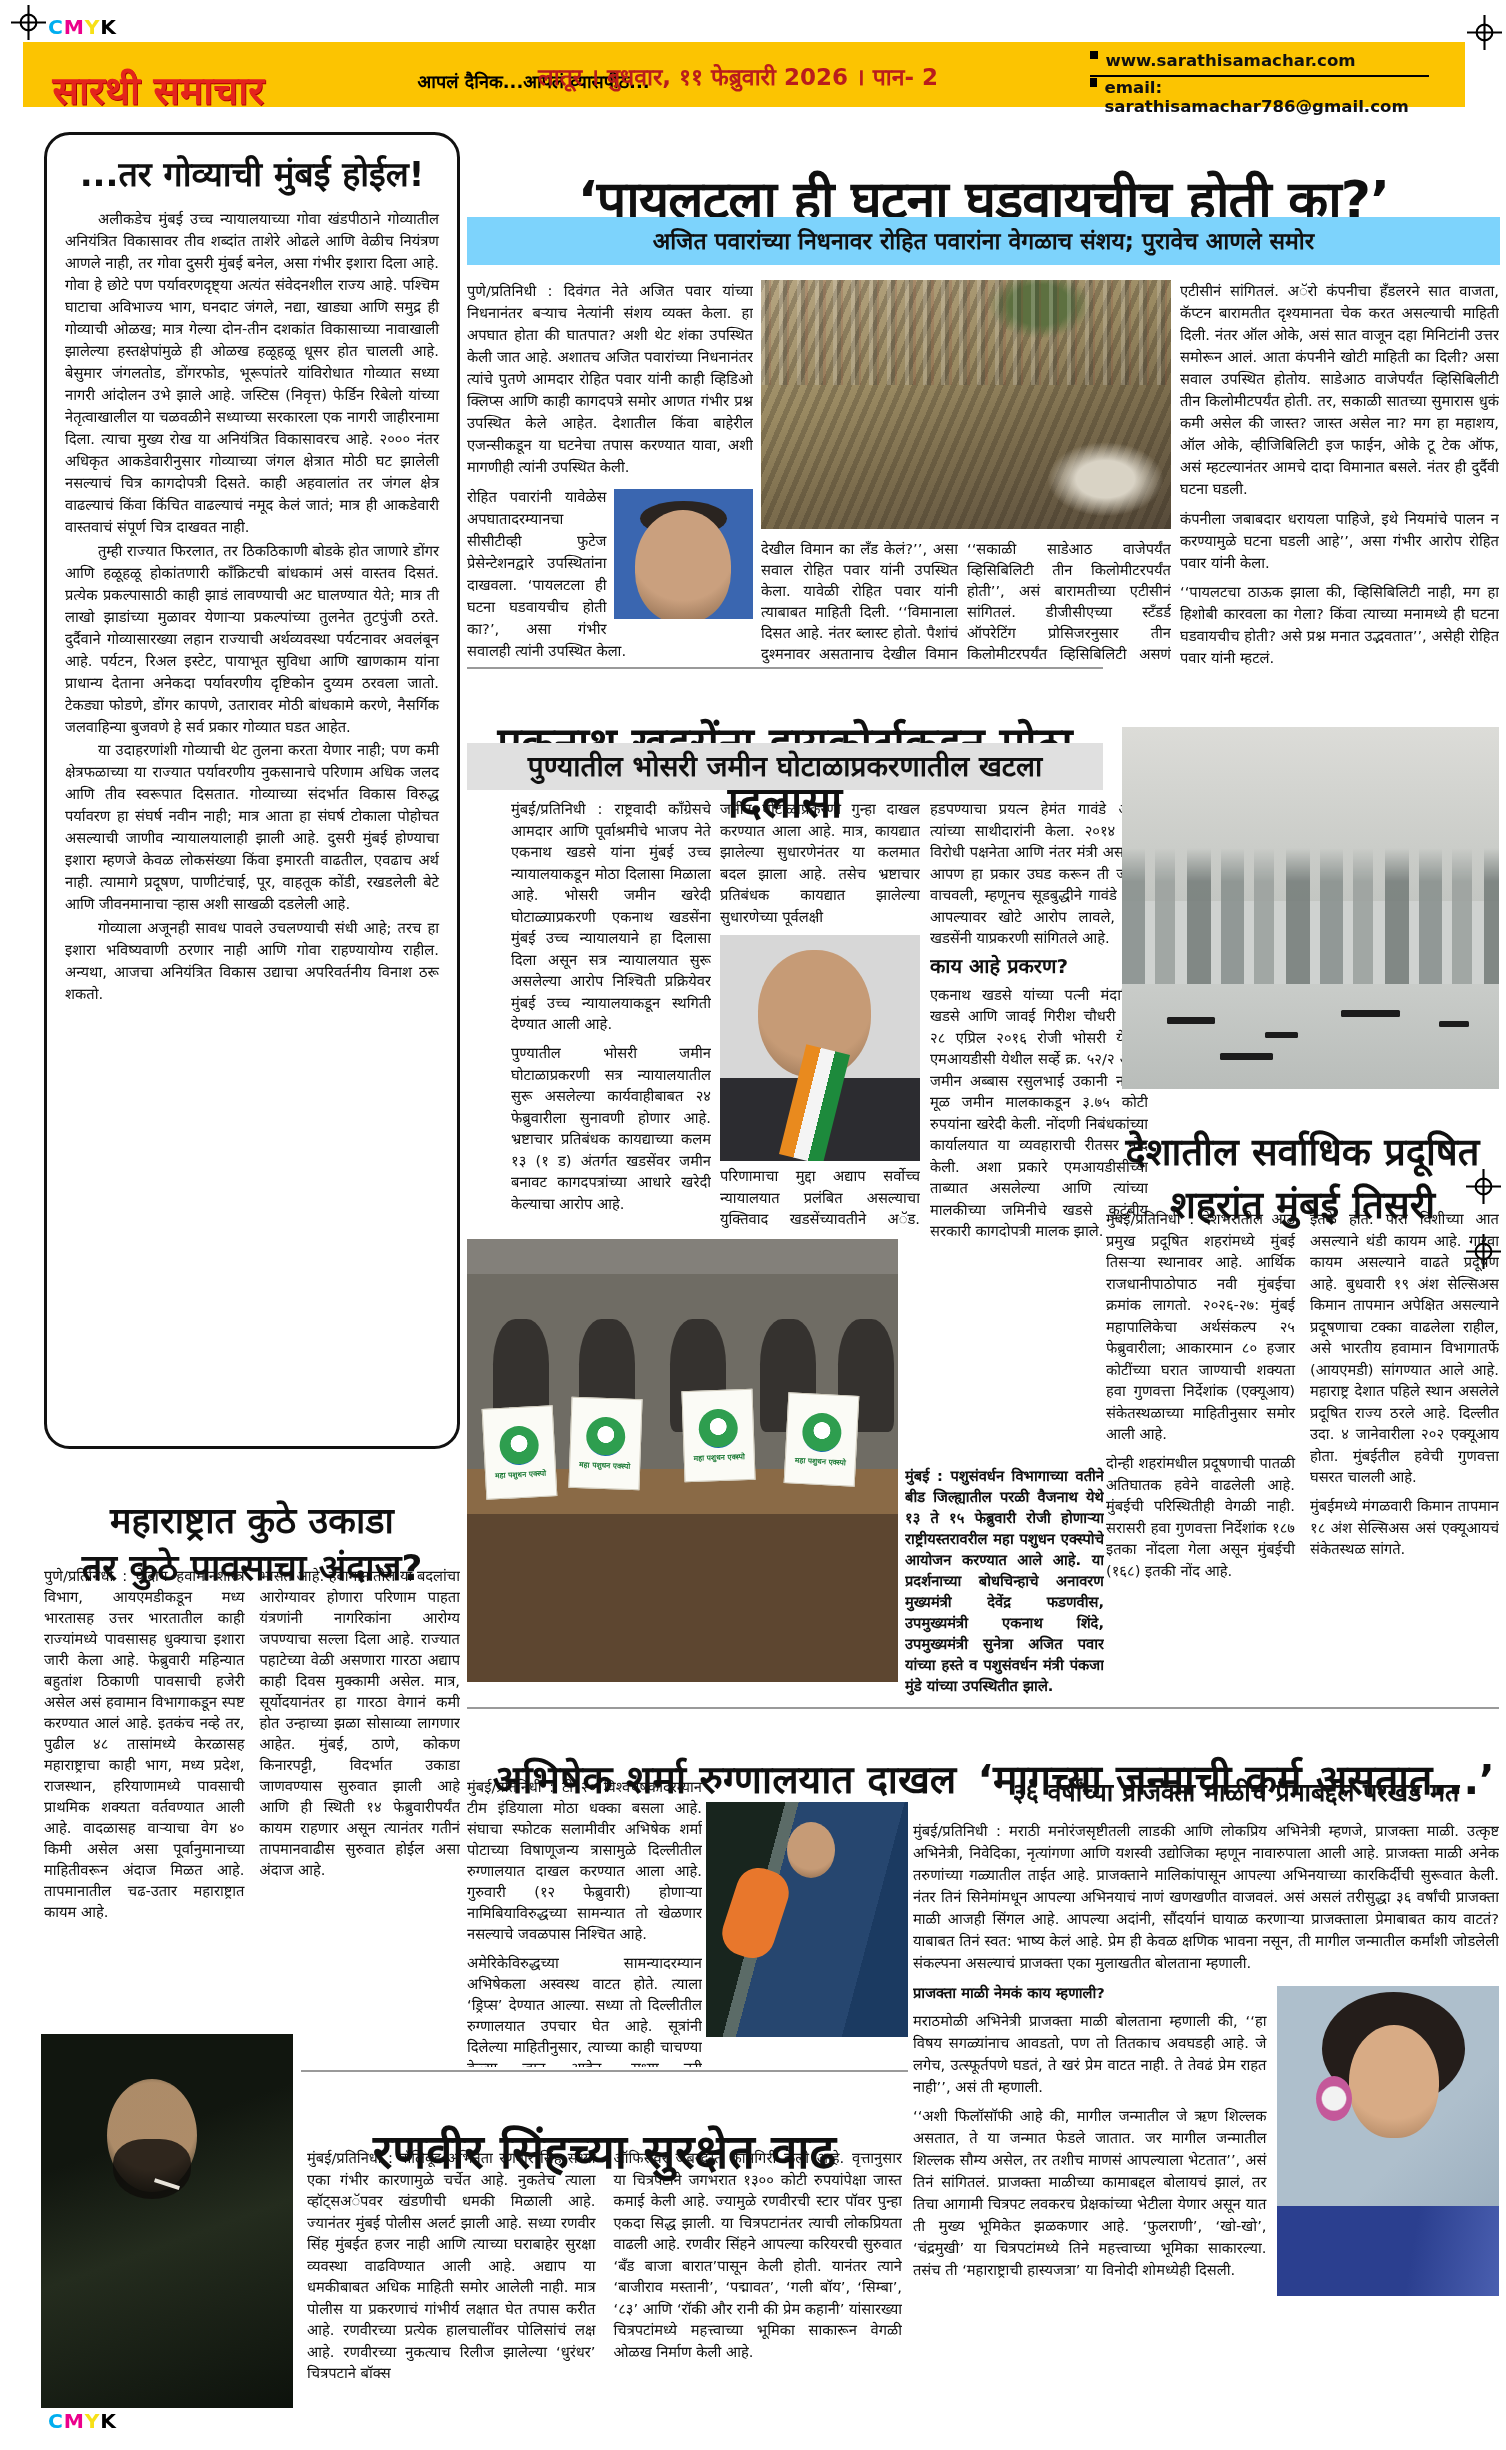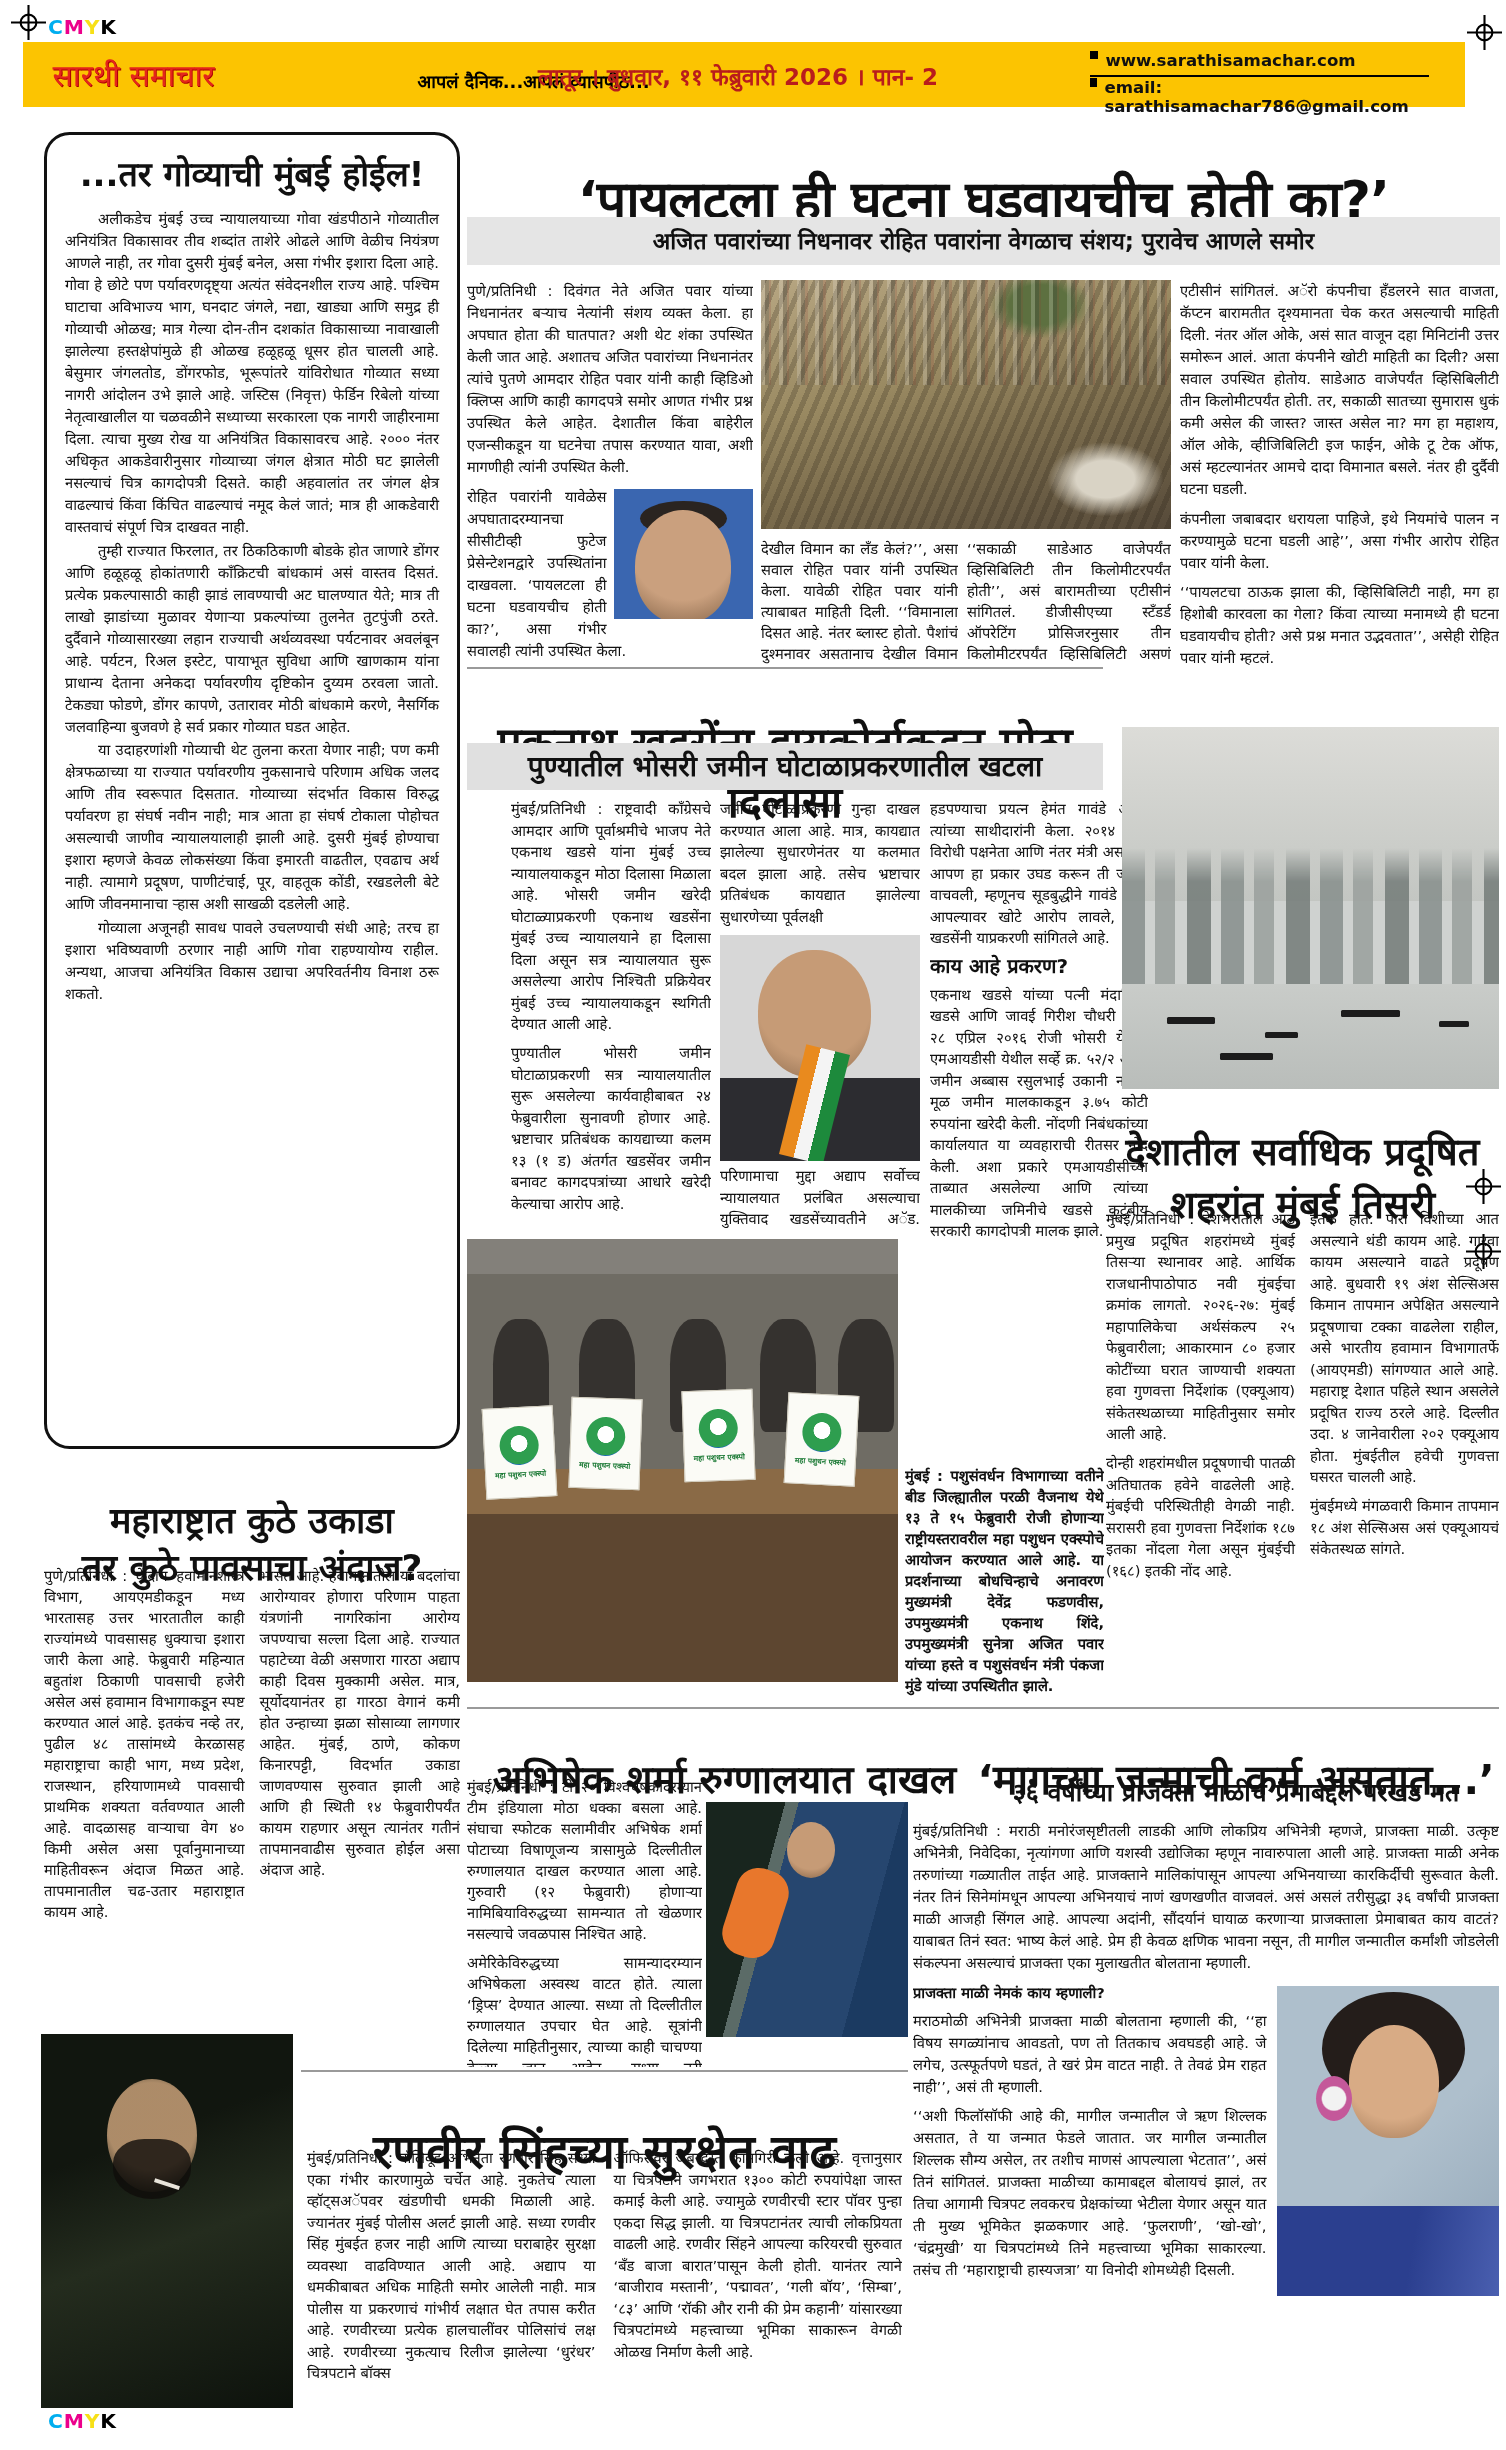--- a/index.html
+++ b/index.html
@@ -7,39 +7,39 @@
         font-family:"DejaVu Sans","Liberation Sans",sans-serif;color:#101010;}
   p{margin:0 0 7.5px 0;}
   .justify{text-align:justify;}
   
   .regmark{position:absolute;width:35px;height:35px;}
   
   .cmyk{position:absolute;font-weight:bold;font-size:20.3px;letter-spacing:0.8px;}
   .cmyk .c{color:#00AEEF;} .cmyk .m{color:#EC008C;} .cmyk .y{color:#F7E017;} .cmyk .k{color:#000;}
   
   .masthead{position:absolute;left:22.6px;top:42px;width:1442px;height:65px;background:#FCC401;}
-  .paper-name{position:absolute;left:30px;top:12px;font-size:30px;font-weight:normal;color:#E4251B;
+  .paper-name{position:absolute;left:30px;top:20px;font-size:39px;font-weight:bold;color:#E4251B;
               text-shadow:0.8px 0.8px 0 #a00;}
   .tagline{position:absolute;left:395px;top:27px;font-size:18px;font-weight:bold;color:#000;}
   .dateline{position:absolute;left:482px;top:18px;width:467px;text-align:center;font-size:23px;font-weight:bold;color:#b91c1c;}
   .contact{position:absolute;right:36px;top:9px;width:339px;font-size:16.6px;font-weight:bold;color:#111;}
   .contact .crow{display:flex;align-items:flex-start;gap:7.5px;height:22px;}
   .contact .sq{display:inline-block;width:8.3px;height:8.3px;background:#000;}
   .contact .cline{height:2.3px;background:#000;margin:1.5px 0;}
   
   .editorial-box{position:absolute;left:44px;top:132px;width:416px;height:1317px;
                  border:3px solid #111;border-radius:25.6px;padding:10.5px 18px;box-sizing:border-box;overflow:hidden;}
   .kicker{font-size:50px;font-weight:bold;font-style:italic;text-align:center;
           text-decoration:underline;text-decoration-thickness:4.5px;text-underline-offset:7.5px;
           font-family:"DejaVu Serif","Liberation Serif",serif;margin:-45px 0 19.6px 0;background:#fff;padding:0 7.5px;}
   .edit-headline{font-size:34px;font-weight:bold;margin:4.5px 0 12px 0;text-align:center;}
   .edit-body{font-size:14.7px;line-height:22px;}
   .edit-body p{text-indent:33px;margin-bottom:1.5px;}
   
-  .band{background:#e5e5e5;text-align:center;font-weight:bold;}
+  .band{background:#7dd3fc;text-align:center;font-weight:bold;}
   .rule{position:absolute;background:#9a9a9a;height:2.3px;}
   
   .main-headline{position:absolute;left:467px;top:127px;width:1033px;text-align:center;
                  font-size:52px;font-weight:bold;letter-spacing:-0.8px;}
   .main-subhead{position:absolute;left:467px;top:217px;width:1033px;height:48px;line-height:48px;
                 font-size:23px;}
   .main-colA{position:absolute;left:467px;top:280px;width:286px;height:386px;font-size:14.7px;line-height:22px;overflow:hidden;}
   .rohit-photo{float:right;width:139px;height:130px;margin:3px 0 3px 7.5px;background:#3a66b0;position:relative;overflow:hidden;}
   .rohit-face{position:absolute;left:21px;top:21px;width:96px;height:113px;border-radius:50% 50% 45% 45%;
               background:radial-gradient(circle at 50% 35%,#caa07e 0 58%,#8d6b4e 95%);}

